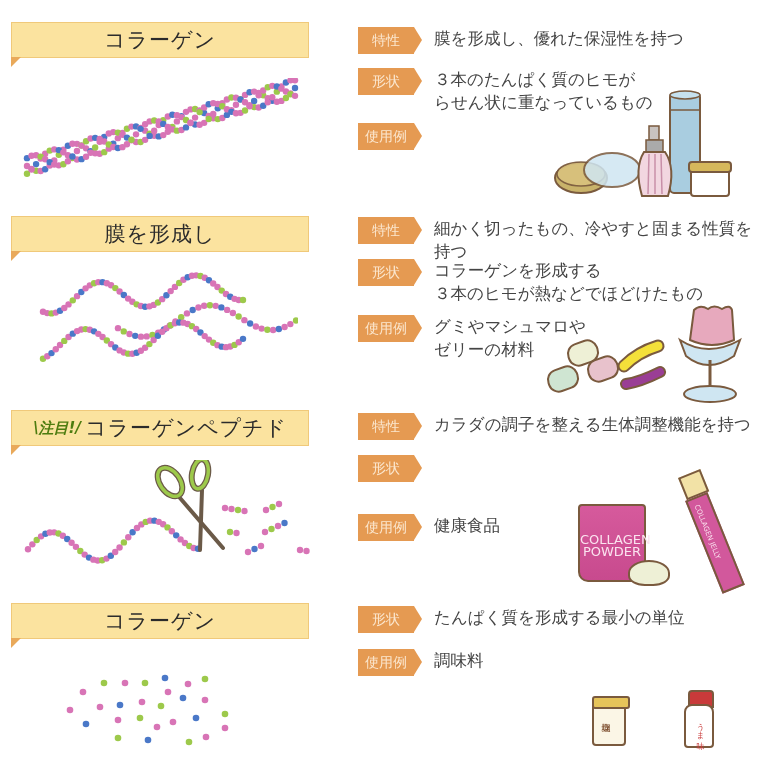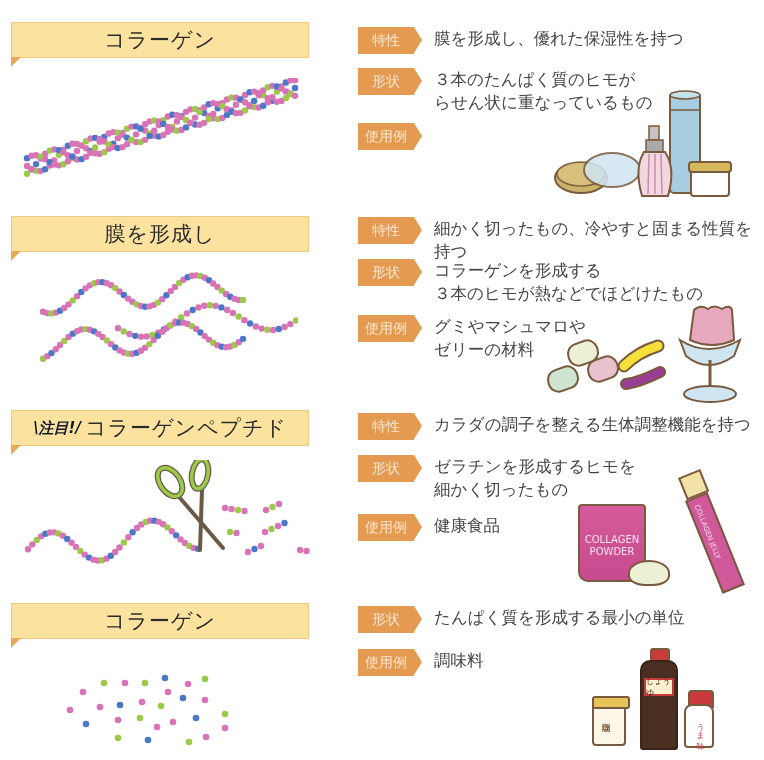--- a/index.html
+++ b/index.html
@@ -1,21 +1,21 @@
 <!DOCTYPE html>
 <html><head>
 <meta charset="utf-8">
 <style>
   html,body{margin:0;padding:0;background:#ffffff;}
   body{width:764px;height:760px;position:relative;overflow:hidden;font-family:"DejaVu Sans","Liberation Sans",sans-serif;color:#4a4a4a;}
   .section{position:absolute;left:0;width:764px;}
   .banner{position:absolute;left:11px;width:298px;height:36px;background:#fbe39f;border:1px solid #f0c97a;box-sizing:border-box;display:flex;align-items:center;justify-content:center;}
   .banner::after{content:"";position:absolute;left:-1px;bottom:-10px;width:0;height:0;border-left:10px solid #e9a95a;border-bottom:10px solid transparent;}
   .banner-title{font-size:21px;color:#2b2b2b;letter-spacing:1px;}
-  .attention{font-size:15px;color:#0f172a;font-weight:bold;margin-right:4px;font-style:italic;}
+  .attention{font-size:15px;color:#4d7c0f;font-weight:bold;margin-right:4px;font-style:italic;}
   .row{position:absolute;left:314px;display:flex;align-items:flex-start;padding-left:44px;}
   .tag{position:relative;width:56px;height:27px;background:#e59a52;color:#fbe7cf;font-size:14px;display:flex;align-items:center;justify-content:center;margin-right:20px;flex-shrink:0;}
   .tag::after{content:"";position:absolute;right:-8px;top:0;border-top:13.5px solid transparent;border-bottom:13.5px solid transparent;border-left:8px solid #e59a52;}
   .desc{font-size:16.5px;line-height:23px;color:#444;white-space:pre-line;}
   svg{position:absolute;}
 </style>
 </head>
 <body>
 
 <div class="section" style="top:0;height:200px;">
@@ -501,29 +501,27 @@
       <ellipse cx="180" cy="14" rx="8" ry="15" transform="rotate(10 180 14)" fill="none" stroke="#6b5a48" stroke-width="6"></ellipse>
       <ellipse cx="180" cy="14" rx="8" ry="15" transform="rotate(10 180 14)" fill="none" stroke="#9dc94b" stroke-width="3.5"></ellipse>
     </g>
   </svg>
   <div class="row" style="top:13px;">
     <div class="tag">特性</div>
     <div class="desc">カラダの調子を整える生体調整機能を持つ</div>
   </div>
   <div class="row" style="top:55px;">
     <div class="tag">形状</div>
-    <div class="desc">ゼラチンを形成するヒモを
-細かく切ったもの</div>
   </div>
   <div class="row" style="top:114px;">
     <div class="tag">使用例</div>
     <div class="desc">健康食品</div>
   </div>
 
-  <div style="position:absolute;left:578px;top:104px;width:68px;height:78px;background:linear-gradient(#d65a9c,#c84a8e);border:2px solid #7a5a3e;border-radius:4px 4px 10px 10px;color:#fbe3ef;font-size:10px;text-align:center;box-sizing:border-box;padding-top:28px;line-height:12px;">
+  <div style="position:absolute;left:578px;top:104px;width:68px;height:78px;background:linear-gradient(#d65a9c,#c84a8e);border:2px solid #7a5a3e;border-radius:4px 4px 10px 10px;color:#fbe3ef;font-size:13px;text-align:center;box-sizing:border-box;padding-top:28px;line-height:12px;">
     <div>COLLAGEN</div>
     <div>POWDER</div>
   </div>
   <div style="position:absolute;left:628px;top:160px;width:38px;height:22px;background:#eef0d6;border:2px solid #7a5a3e;border-radius:50% 50% 40% 40%;"></div>
   <div style="position:absolute;left:678px;top:78px;width:24px;height:120px;transform:rotate(-22deg);transform-origin:top left;">
     <div style="width:20px;height:20px;background:#f2e2a6;border:2px solid #7a5a3e;margin-left:0;"></div>
     <div style="width:24px;height:100px;background:#d2589c;border:2px solid #7a5a3e;box-sizing:border-box;position:relative;margin-left:-2px;">
       <span style="position:absolute;left:3px;top:6px;writing-mode:vertical-rl;font-size:7px;color:#fbe3ef;">COLLAGEN JELLY</span>
     </div>
   </div>
@@ -570,26 +568,19 @@
   </div>
   <div class="row" style="top:59px;">
     <div class="tag">使用例</div>
     <div class="desc">調味料</div>
   </div>
 
   <div style="position:absolute;left:592px;top:112px;width:34px;height:44px;background:#fbf6e6;border:2px solid #7a5a3e;border-radius:4px;box-sizing:border-box;">
     <div style="position:absolute;left:-2px;top:-8px;width:34px;height:9px;background:#e6c45a;border:2px solid #7a5a3e;border-radius:3px;"></div>
     <span style="position:absolute;left:5px;top:12px;font-size:9px;color:#7a4a2a;writing-mode:vertical-rl;">塩麹</span>
   </div>
-  <div style="position:absolute;left:640px;top:58px;width:38px;height:102px;">
-    <div style="position:absolute;left:10px;top:0;width:16px;height:10px;background:#c93a3a;border:2px solid #7a5a3e;border-radius:3px;"></div>
-    <div style="position:absolute;left:0;top:12px;width:38px;height:90px;background:#4a2e22;border:2px solid #3a2418;border-radius:10px 10px 3px 3px;box-sizing:border-box;"></div>
-    <div style="position:absolute;left:4px;top:30px;width:30px;height:18px;background:#fbf0d0;border:2px solid #c93a3a;box-sizing:border-box;display:flex;align-items:center;justify-content:center;">
-      <span style="font-size:8px;color:#3a2418;">しょうゆ</span>
-    </div>
-  </div>
   <div style="position:absolute;left:684px;top:100px;width:30px;height:58px;">
     <div style="position:absolute;left:4px;top:0;width:22px;height:14px;background:#c93a3a;border:2px solid #7a5a3e;border-radius:4px 4px 0 0;"></div>
     <div style="position:absolute;left:0;top:14px;width:30px;height:44px;background:#fff;border:2px solid #7a5a3e;border-radius:8px 8px 4px 4px;box-sizing:border-box;display:flex;align-items:center;justify-content:center;">
       <span style="font-size:8px;color:#c93a3a;writing-mode:vertical-rl;">うま味</span>
     </div>
   </div>
 </div>
 
 </body></html>

